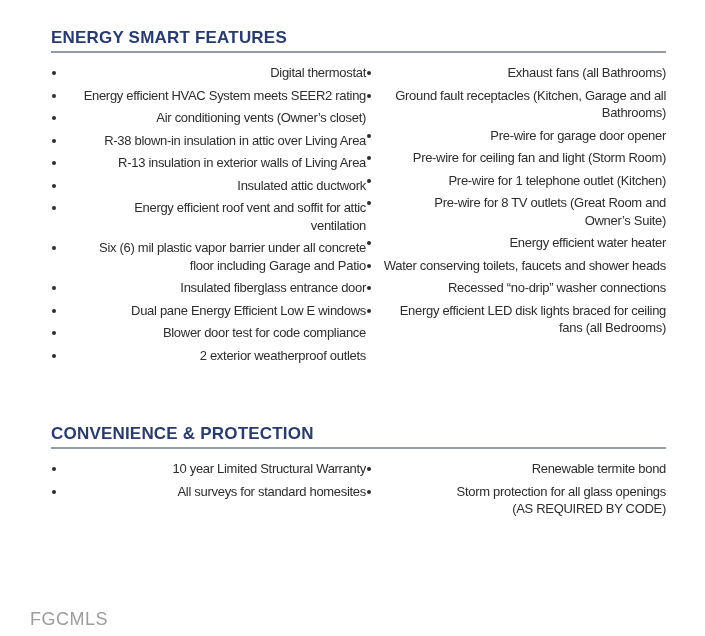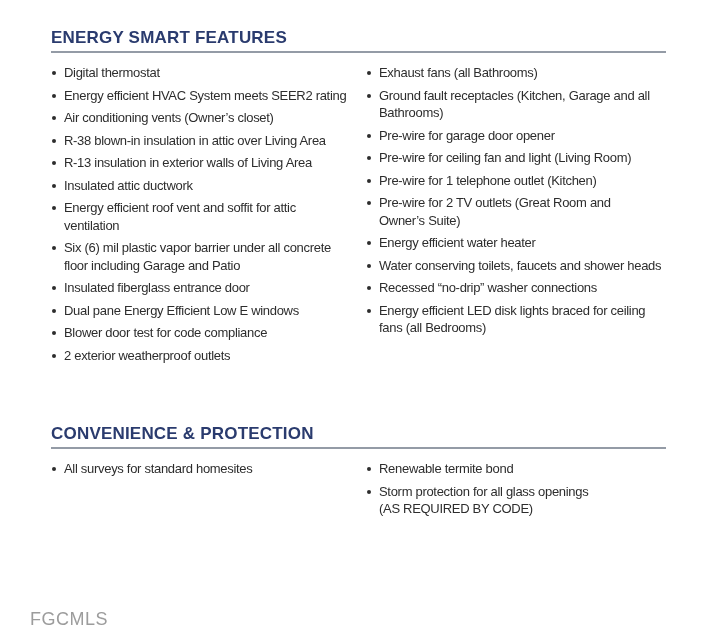--- a/index.html
+++ b/index.html
@@ -37,20 +37,21 @@
   .col-1 { width: 300px; flex: 0 0 300px; }
   .col li {
     position: relative;
     padding-left: 13px;
     font-size: 13px;
     line-height: 17.5px;
     letter-spacing: -0.3px;
     margin-bottom: 5px;
     white-space: pre-line;
     color: var(--text, #2d2d2d);
+    text-align: right;
   }
   .col li::before {
     content: "";
     position: absolute;
     left: 1px; top: 7px;
     width: 4px; height: 4px;
     border-radius: 50%;
     background: var(--text, #2d2d2d);
   }
   .section-2 { margin-top: 56px; }
@@ -85,38 +86,39 @@
           <li>Insulated fiberglass entrance door</li>
           <li>Dual pane Energy Efficient Low E windows</li>
           <li>Blower door test for code compliance</li>
           <li>2 exterior weatherproof outlets</li>
         </ul>
       <ul class="col col-1">
           <li>Exhaust fans (all Bathrooms)</li>
           <li>Ground fault receptacles (Kitchen, Garage and all
 Bathrooms)</li>
           <li>Pre-wire for garage door opener</li>
-          <li>Pre-wire for ceiling fan and light (Living Room)</li>
+          <li>Pre-wire for ceiling fan and light (Storm Room)</li>
           <li>Pre-wire for 1 telephone outlet (Kitchen)</li>
-          <li>Pre-wire for 2 TV outlets (Great Room and
+          <li>Pre-wire for 8 TV outlets (Great Room and
 Owner’s Suite)</li>
           <li>Energy efficient water heater</li>
           <li>Water conserving toilets, faucets and shower heads</li>
           <li>Recessed “no-drip” washer connections</li>
           <li>Energy efficient LED disk lights braced for ceiling
 fans (all Bedrooms)</li>
         </ul>
     </div>
   </section>
 
   <section class="section-2">
     <h2 class="section-title">CONVENIENCE &amp; PROTECTION</h2>
     <div class="rule"></div>
     <div class="cols">
       <ul class="col col-0">
+          <li>10 year Limited Structural Warranty</li>
           <li>All surveys for standard homesites</li>
         </ul>
       <ul class="col col-1">
           <li>Renewable termite bond</li>
           <li>Storm protection for all glass openings
 (AS REQUIRED BY CODE)</li>
         </ul>
     </div>
   </section>
 

